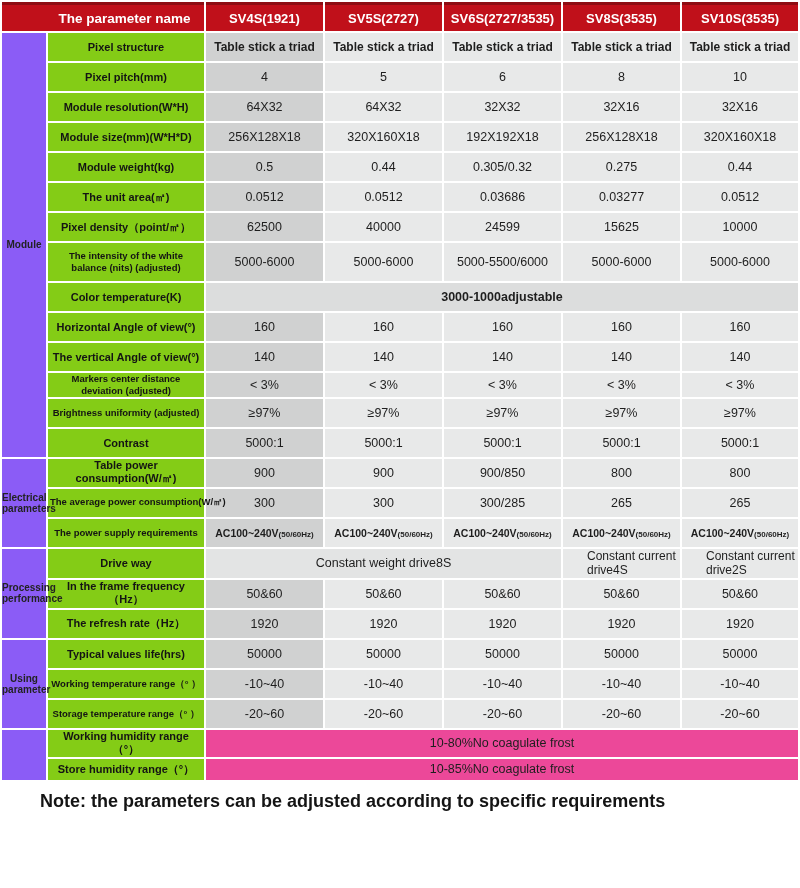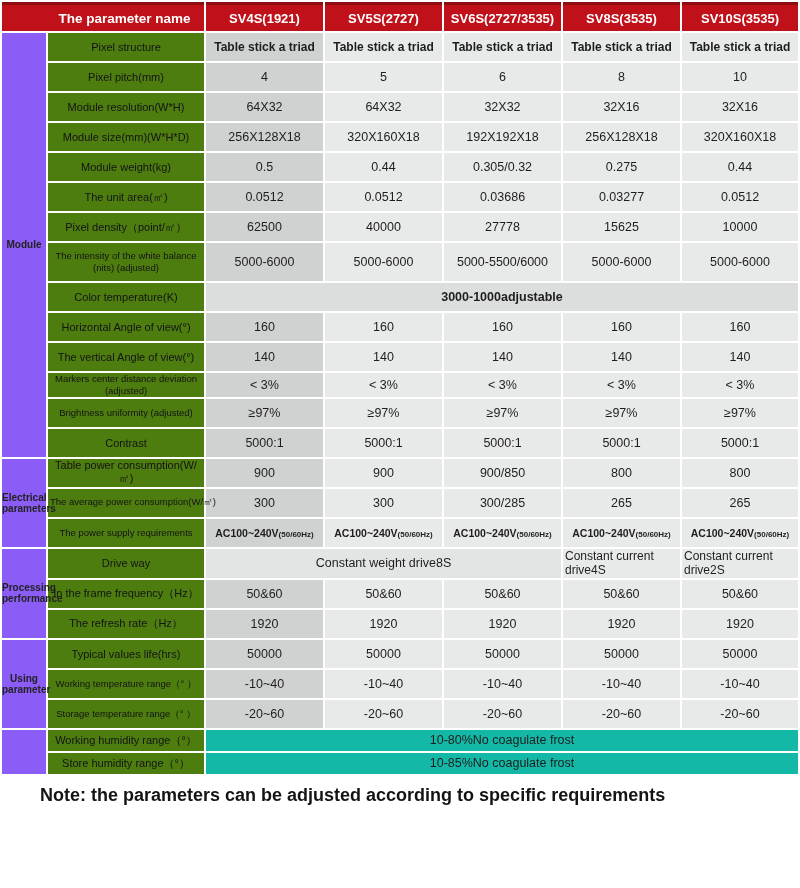--- a/index.html
+++ b/index.html
@@ -11,32 +11,32 @@
     width:800px;border-collapse:separate;border-spacing:2px;table-layout:fixed;
   }
   td,th{padding:0 2px;text-align:center;vertical-align:middle;overflow:visible;}
   thead th{
     background:#c0101a;color:#ffffff;font-weight:bold;font-size:13px;
     height:26px;border-top:3px solid #8e0d13;
   }
   thead th.first{font-size:13.5px;padding-left:45px;}
   tbody td{height:28px;font-size:12.5px;}
   .c-group{background:#8b5cf6;font-weight:bold;font-size:10px;color:#222;padding:0;}
-  .c-param{background:#4d7c0f;font-weight:normal;font-size:11px;color:#141414;}
+  .c-param{background:#84cc16;font-weight:bold;font-size:11px;color:#141414;}
   .c-param.sm{font-size:9.5px;line-height:1.25;}
   .c-param.xs{font-size:9.5px;white-space:nowrap;}
   .c-v0{background:#d0d1d1;}
   .c-v{background:#e8e9e9;}
   .c-merge{background:#dcdddd;font-weight:bold;}
   .c-merge-drv{background:#e3e4e4;}
-  .c-hum{background:#14b8a6;margin-top:27px;}
+  .c-hum{background:#ec4899;margin-top:27px;}
   .bold{font-weight:bold;font-size:12px;}
   tr.tall td{height:38px;}
   tr.mid td{height:21px;}
-  .drv2{ text-align:left;padding-left:2px;font-size:12px;line-height:1.2;}
+  .drv2{ text-align:left;padding-left:24px;font-size:12px;line-height:1.2;}
   .ps-main{font-weight:bold;font-size:10.5px;white-space:nowrap;}
   .ps-sub{font-weight:bold;font-size:8px;}
   .note{
     margin:9px 0 0 40px;font-size:18px;font-weight:bold;color:#141414;
   }
 </style>
 </head>
 <body>
 
 <table class="spec">
@@ -106,21 +106,21 @@
       <td class="c-v0">0.0512</td>
       <td class="c-v">0.0512</td>
       <td class="c-v">0.03686</td>
       <td class="c-v">0.03277</td>
       <td class="c-v">0.0512</td>
     </tr>
     <tr>
       <td class="c-param">Pixel density（point/㎡）</td>
       <td class="c-v0">62500</td>
       <td class="c-v">40000</td>
-      <td class="c-v">27778</td>
+      <td class="c-v">24599</td>
       <td class="c-v">15625</td>
       <td class="c-v">10000</td>
     </tr>
     <tr class="tall">
       <td class="c-param sm">The intensity of the white balance (nits) (adjusted)</td>
       <td class="c-v0">5000-6000</td>
       <td class="c-v">5000-6000</td>
       <td class="c-v">5000-5500/6000</td>
       <td class="c-v">5000-6000</td>
       <td class="c-v">5000-6000</td>

